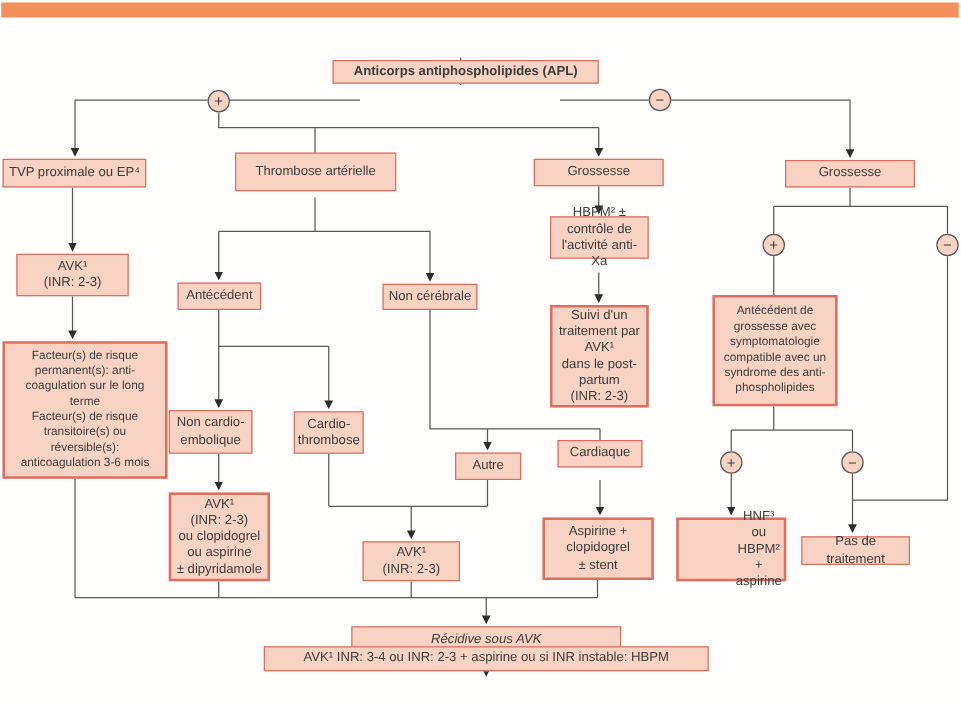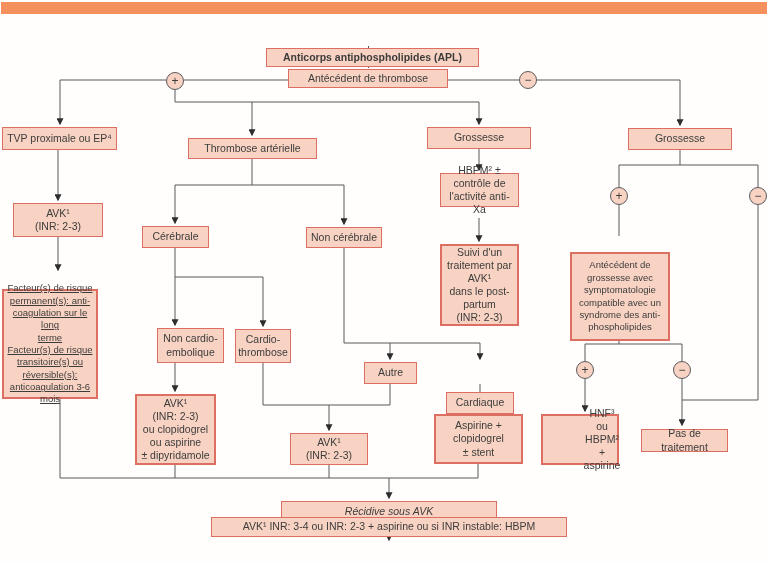--- a/index.html
+++ b/index.html
@@ -10,21 +10,21 @@
   #topbar{position:absolute;left:1px;top:2px;width:766px;height:12px;background:#F3905C;}
   svg.wires{position:absolute;left:0;top:0;pointer-events:none;}
   .node{
     position:absolute;box-sizing:border-box;
     background:#F8D3C3;border:1.5px solid #DD6E62;
     display:flex;align-items:center;justify-content:center;
     text-align:center;font-size:10.5px;line-height:1.25;
     white-space:pre-line;padding:1px 3px;z-index:2;
   }
   .node.bold{font-weight:bold;font-size:10.5px;}
-  .node.small{font-size:9.5px;line-height:1.3;padding:1px 1px;margin-top:16px;}
+  .node.small{font-size:9.5px;line-height:1.3;padding:1px 1px;}
   .node.thick{border-width:2px;}
   .pm{
     position:absolute;box-sizing:border-box;width:18px;height:18px;border-radius:50%;
     background:#F8D3C3;border:1px solid #5a5a5c;
     display:flex;align-items:center;justify-content:center;
     font-size:12px;line-height:1;color:#3c3c3b;z-index:2;
   }
 </style>
 </head>
 <body>
@@ -110,67 +110,66 @@
   </svg>
 
   <div class="pm" style="left:166px;top:72px;">+</div>
   <div class="pm" style="left:519px;top:71px;">−</div>
   <div class="pm" style="left:610px;top:187px;">+</div>
   <div class="pm" style="left:749px;top:187px;">−</div>
   <div class="pm" style="left:576px;top:361px;">+</div>
   <div class="pm" style="left:673px;top:361px;">−</div>
 
   <div class="node bold" style="left:266px;top:27px;width:213px;height:19px;margin-top:21px;">Anticorps antiphospholipides (APL)</div>
-  <div class="node" style="left:288px;top:69px;width:160px;height:19px;">Antécédent de thrombose</div>
   <div class="node" style="left:2px;top:127px;width:115px;height:23px;">TVP proximale ou EP⁴</div>
-  <div class="node" style="left:188px;top:138px;width:129px;height:21px;">Thrombose artérielle</div>
+  <div class="node" style="left:188px;top:122px;width:129px;height:31px;">Thrombose artérielle</div>
   <div class="node" style="left:427px;top:127px;width:104px;height:22px;">Grossesse</div>
   <div class="node" style="left:628px;top:128px;width:104px;height:22px;">Grossesse</div>
   <div class="node" style="left:13px;top:203px;width:90px;height:34px;">AVK¹
 (INR: 2-3)</div>
-  <div class="node small thick" style="left:2px;top:273px;width:96px;height:110px;text-decoration:underline;">Facteur(s) de risque
+  <div class="node small thick" style="left:2px;top:273px;width:132px;height:110px;">Facteur(s) de risque
 permanent(s): anti-
 coagulation sur le long
 terme
 Facteur(s) de risque
 transitoire(s) ou
 réversible(s):
 anticoagulation 3-6 mois</div>
-  <div class="node" style="left:142px;top:226px;width:67px;height:22px;">Cérébrale</div>
+  <div class="node" style="left:142px;top:226px;width:67px;height:22px;">Antécédent</div>
   <div class="node" style="left:306px;top:227px;width:76px;height:21px;">Non cérébrale</div>
-  <div class="node" style="left:157px;top:328px;width:67px;height:35px;">Non cardio-
+  <div class="node" style="left:135px;top:328px;width:67px;height:35px;">Non cardio-
 embolique</div>
   <div class="node" style="left:235px;top:329px;width:56px;height:34px;">Cardio-
 thrombose</div>
   <div class="node thick" style="left:135px;top:394px;width:81px;height:71px;">AVK¹
 (INR: 2-3)
 ou clopidogrel
 ou aspirine
 ± dipyridamole</div>
   <div class="node" style="left:364px;top:362px;width:53px;height:22px;">Autre</div>
-  <div class="node" style="left:446px;top:352px;width:68px;height:22px;margin-top:40px;">Cardiaque</div>
+  <div class="node" style="left:446px;top:352px;width:68px;height:22px;">Cardiaque</div>
   <div class="node" style="left:290px;top:433px;width:78px;height:32px;">AVK¹
 (INR: 2-3)</div>
   <div class="node thick" style="left:434px;top:414px;width:89px;height:50px;">Aspirine +
 clopidogrel
 ± stent</div>
   <div class="node" style="left:440px;top:173px;width:79px;height:34px;">HBPM² ±
 contrôle de
 l'activité anti-Xa</div>
   <div class="node thick" style="left:440px;top:244px;width:79px;height:82px;">Suivi d'un
 traitement par
 AVK¹
 dans le post-
 partum
 (INR: 2-3)</div>
   <div class="node small thick" style="left:570px;top:236px;width:100px;height:89px;">Antécédent de
 grossesse avec
 symptomatologie
 compatible avec un
 syndrome des anti-
 phospholipides</div>
-  <div class="node thick" style="left:541px;top:414px;width:78px;height:51px;padding-left:47px;">HNF³
+  <div class="node thick" style="left:541px;top:414px;width:88px;height:51px;padding-left:47px;">HNF³
 ou HBPM² +
 aspirine</div>
   <div class="node" style="left:641px;top:429px;width:87px;height:23px;">Pas de traitement</div>
   <div class="node" style="left:281px;top:501px;width:216px;height:22px;font-style:italic;">Récidive sous AVK</div>
   <div class="node" style="left:211px;top:517px;width:356px;height:20px;">AVK¹ INR: 3-4 ou INR: 2-3 + aspirine ou si INR instable: HBPM</div>
 </div>
 
 </body></html>

